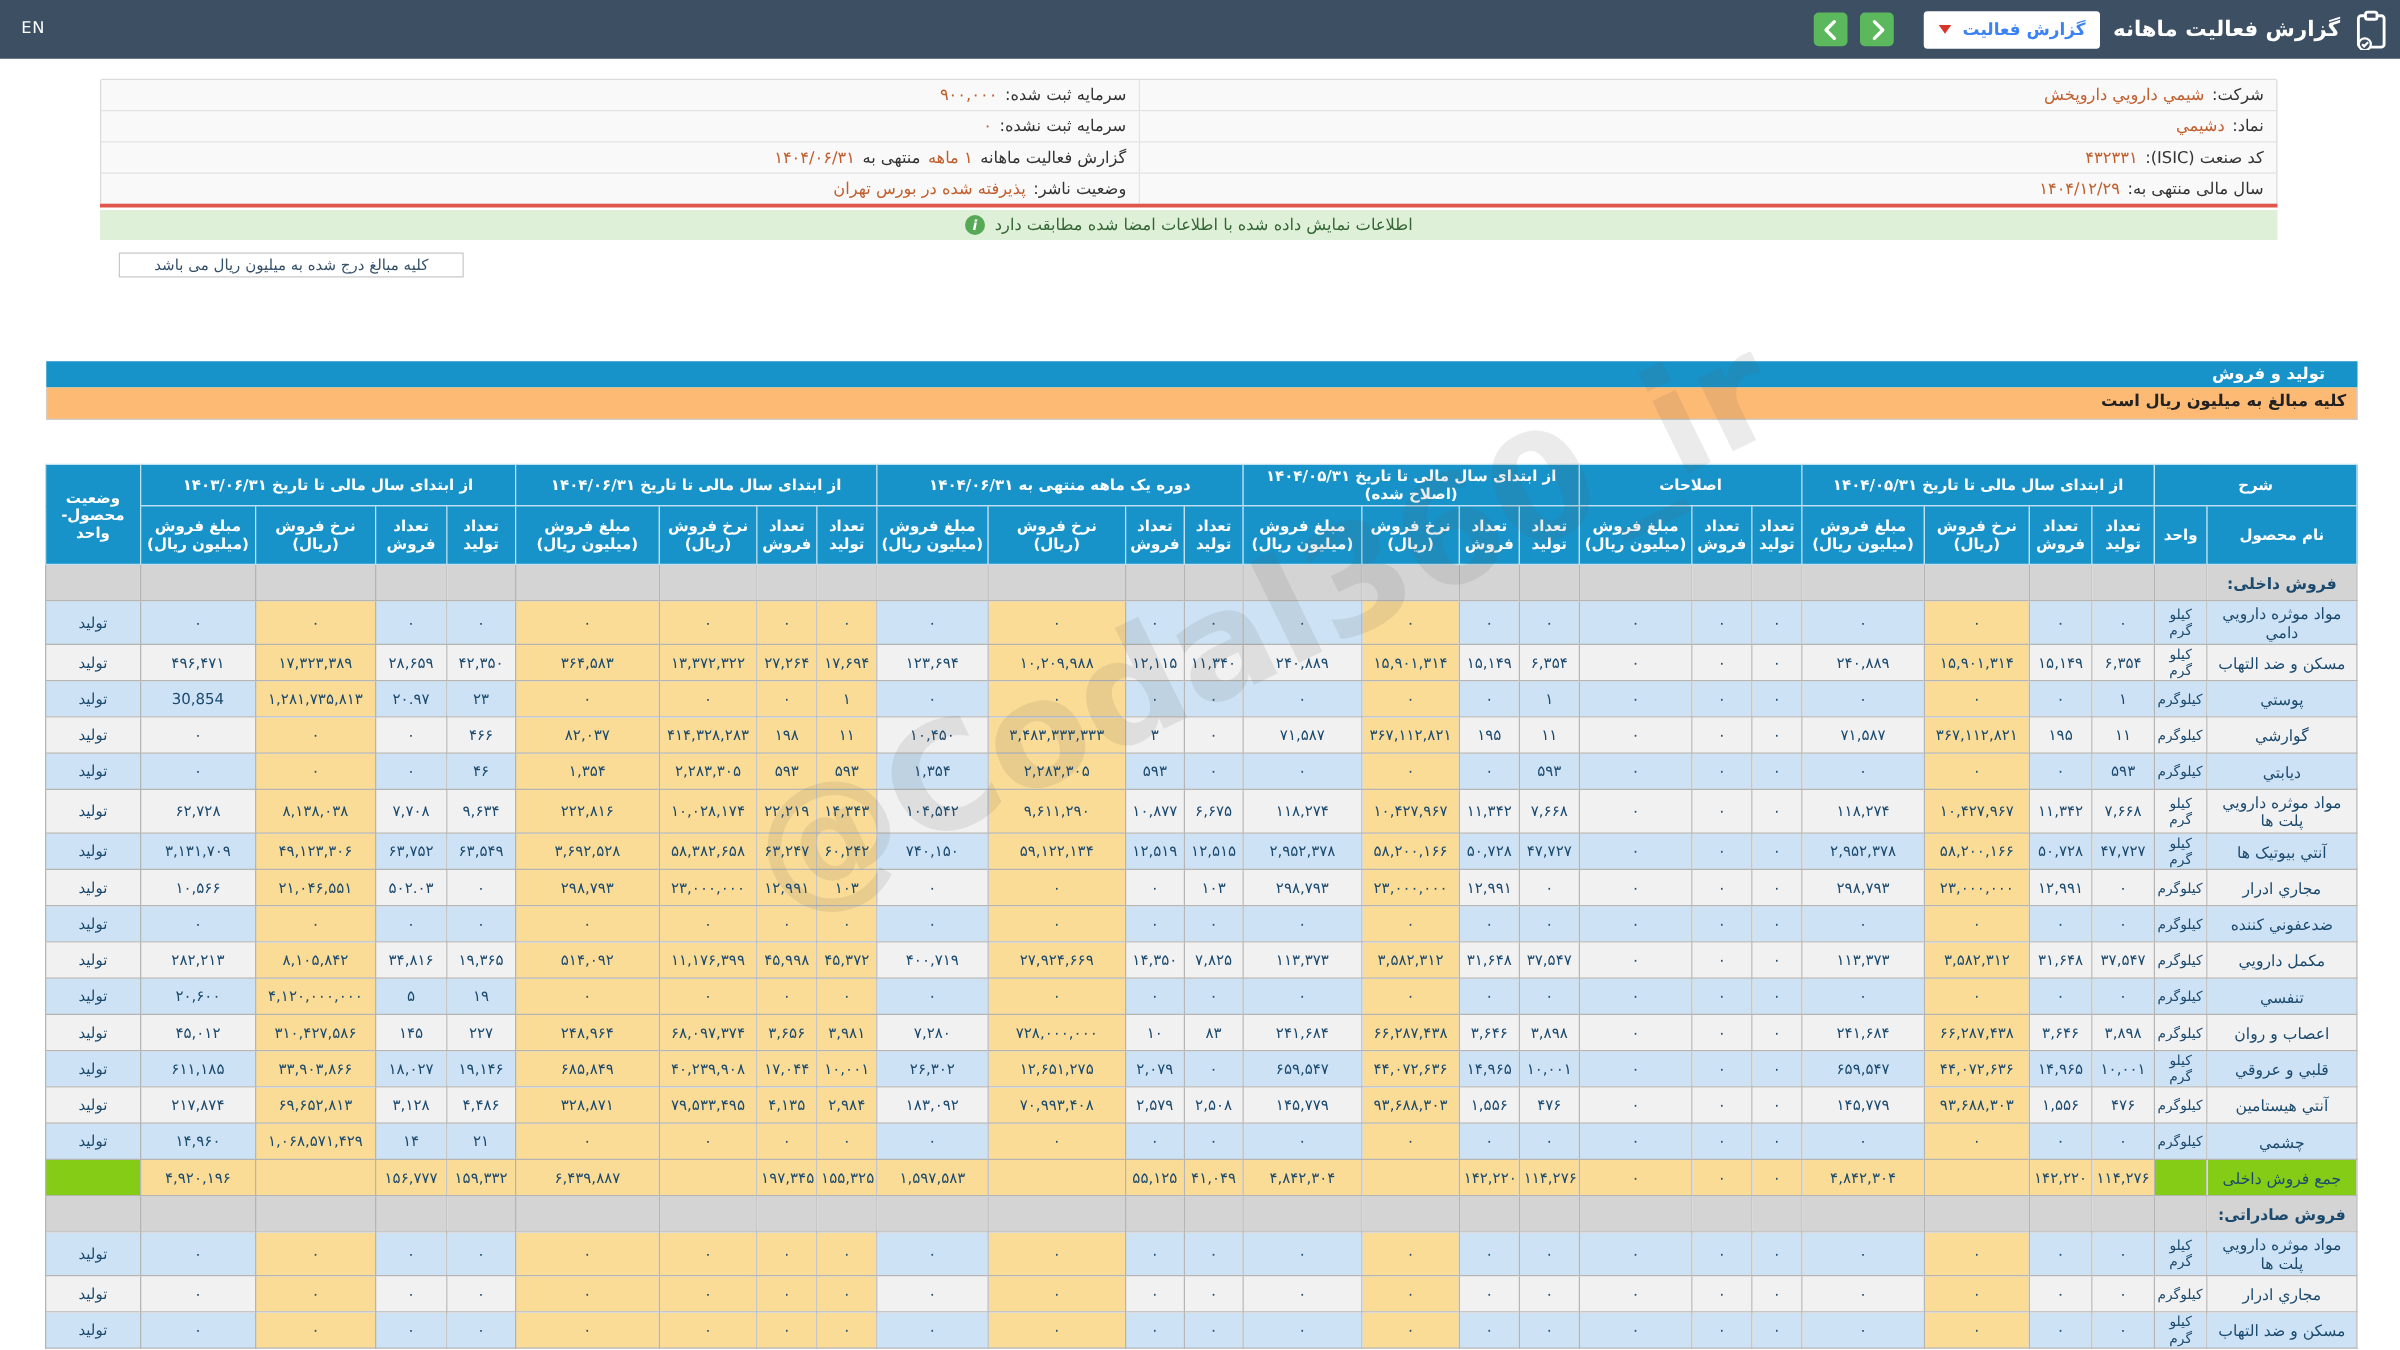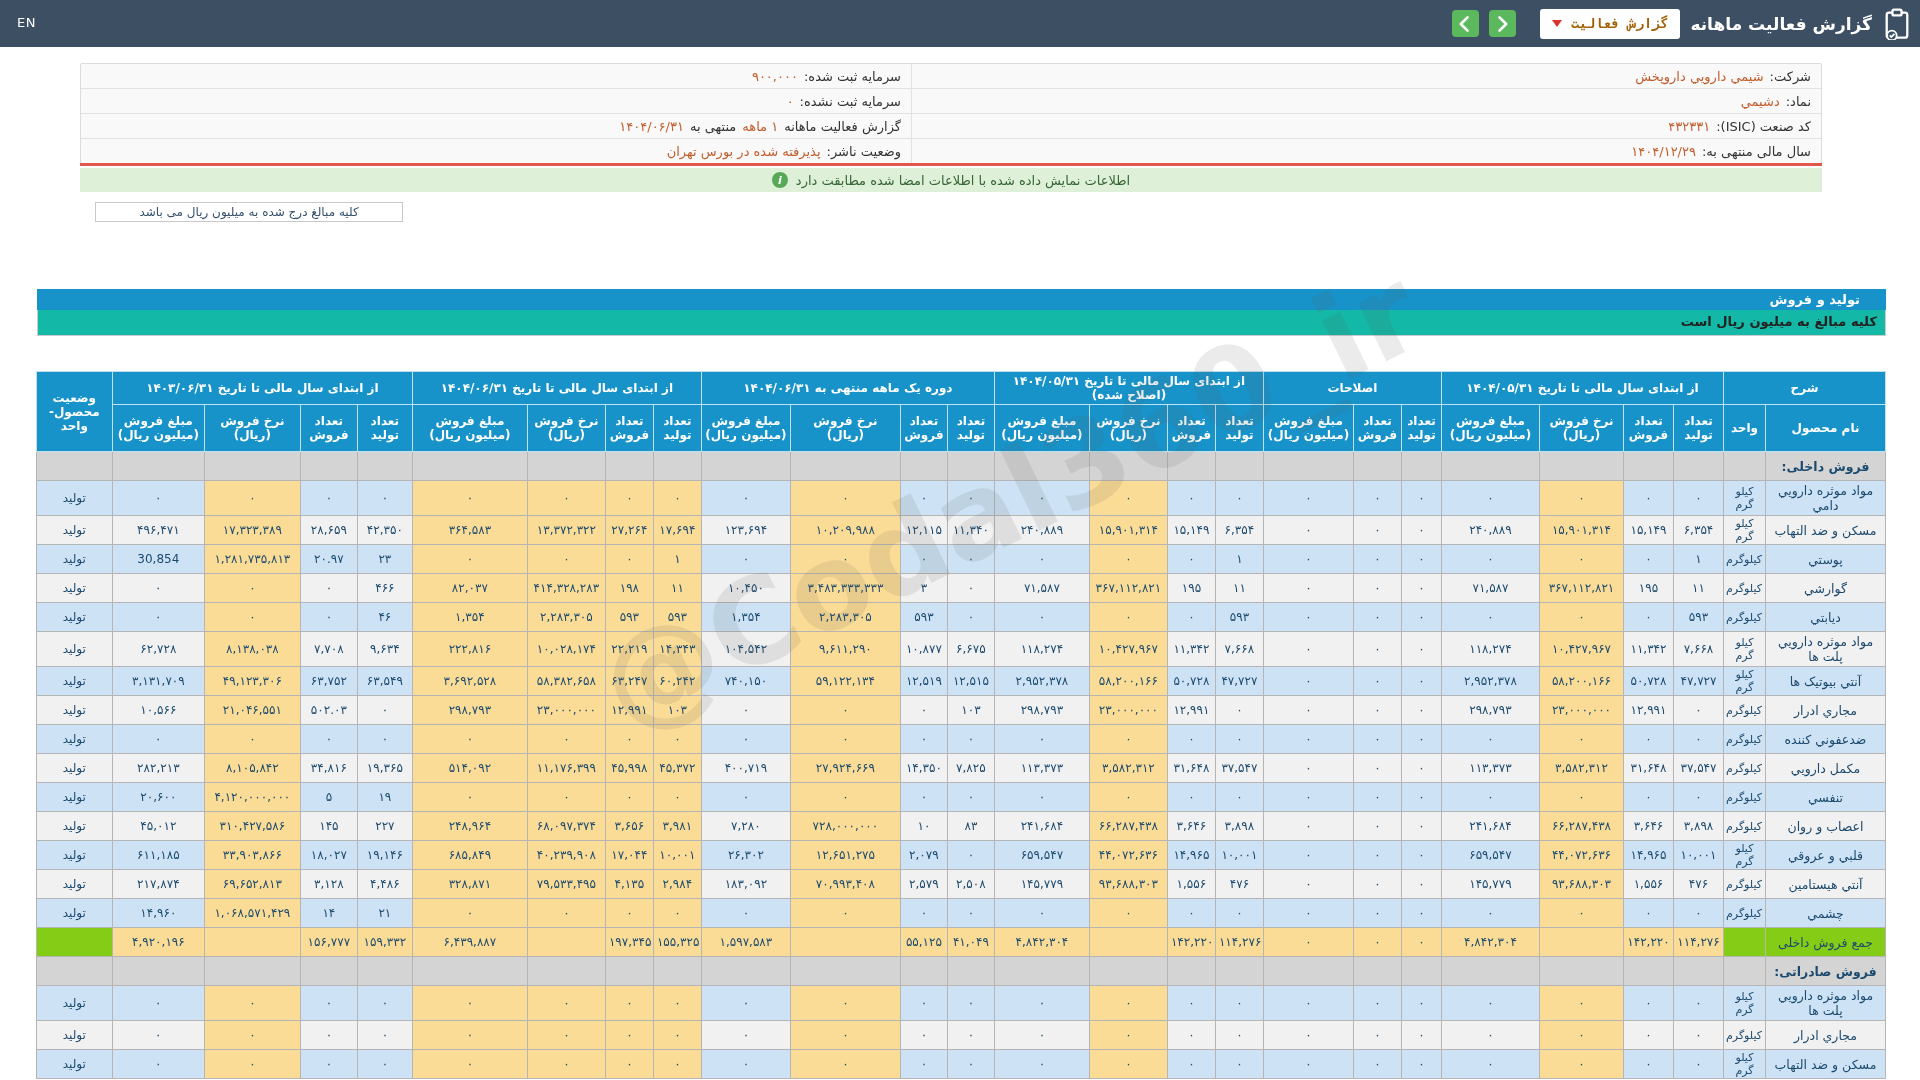--- a/index.html
+++ b/index.html
@@ -6,21 +6,21 @@
     font-family:"DejaVu Sans",sans-serif;direction:rtl;}
   .abs{position:absolute;box-sizing:border-box;}
 
   
   .topbar{position:absolute;top:0;left:0;width:1920px;height:47px;background:#3c4f63;}
   .topbar-right{position:absolute;top:0;right:8px;height:47px;display:flex;align-items:center;gap:10px;}
   .clip-icon{width:30px;height:32px;display:inline-flex;}
   .topbar-title{color:#fff;font-size:17px;font-weight:bold;white-space:nowrap;}
   .dropdown{display:inline-flex;align-items:center;gap:9px;height:30px;padding:0 12px;background:#fff;
     border:none;border-radius:3px;cursor:pointer;font-family:inherit;}
-  .dropdown .dd-label{color:#a16207;font-size:13.5px;font-weight:bold;font-family:Liberation Mono, monospace;}
+  .dropdown .dd-label{color:#3b82f6;font-size:13.5px;font-weight:bold;}
   .caret{width:0;height:0;border-left:5px solid transparent;border-right:5px solid transparent;border-top:7px solid #d9342b;}
   .nav-btn{width:27px;height:27px;border:none;border-radius:4px;background:#5cb85c;display:inline-flex;
     align-items:center;justify-content:center;cursor:pointer;padding:0;}
   .nav-btn.first{margin-right:14px;}
   .lang{position:absolute;top:15px;left:17px;color:#fff;font-size:13px;cursor:pointer;letter-spacing:.5px;}
 
   
   .info-box{left:80px;top:63px;width:1742px;background:#f9f9f9;border:1px solid #dcdcdc;border-radius:2px;}
   .info-row{display:flex;height:24px;align-items:center;}
   .info-row + .info-row{border-top:1px solid #e2e2e2;}
@@ -29,27 +29,27 @@
   .info-cell.left{flex:1;}
   .info-label{color:#333;}
   .info-value{color:#c05f2e;}
   .num{direction:ltr;unicode-bidi:embed;}
 
   .red-line{left:80px;top:163px;width:1742px;height:3px;background:#e2574c;}
   .alert-bar{left:80px;top:168px;width:1742px;height:24px;background:#dff0d8;display:flex;align-items:center;
     justify-content:center;gap:8px;color:#356635;font-size:13px;}
   .info-i{width:16px;height:16px;border-radius:50%;background:#57a957;color:#fff;font-size:11px;font-weight:bold;
     display:inline-flex;align-items:center;justify-content:center;font-style:italic;}
-  .note-box{left:95px;top:202px;width:308px;height:20px;border:1px solid #c9c9c9;background:#fff;color:#35506b;
+  .note-box{left:95px;top:202px;width:276px;height:20px;border:1px solid #c9c9c9;background:#fff;color:#35506b;
     font-size:12px;line-height:18px;text-align:center;}
 
   
   .section-bar{left:37px;top:289px;width:1849px;height:21px;background:#1793c9;color:#fff;font-size:13px;
     font-weight:bold;line-height:21px;padding-right:26px;}
-  .section-sub{left:37px;top:310px;width:1849px;height:26px;background:#14b8a6;border:1px solid #ccc;border-top:none;
+  .section-sub{left:37px;top:310px;width:1849px;height:26px;background:#fdba74;border:1px solid #ccc;border-top:none;
     color:#222;font-size:13px;font-weight:bold;line-height:24px;padding-right:8px;}
 
   
   .table-wrap{left:37px;top:371px;width:1849px;}
   #main-table{border-collapse:collapse;table-layout:fixed;width:1849px;color:#1c4a6e;}
   #main-table th{background:#1793c9;color:#fff;font-size:12px;font-weight:bold;border:1px solid #bfe0ef;
     padding:2px 1px;text-align:center;vertical-align:middle;}
   #main-table thead tr:first-child th{height:24px;}
   #main-table thead tr:last-child th{height:42px;}
   #main-table td{border:1px solid #b5b5b5;height:24px;padding:1px 3px;font-size:12px;text-align:center;

